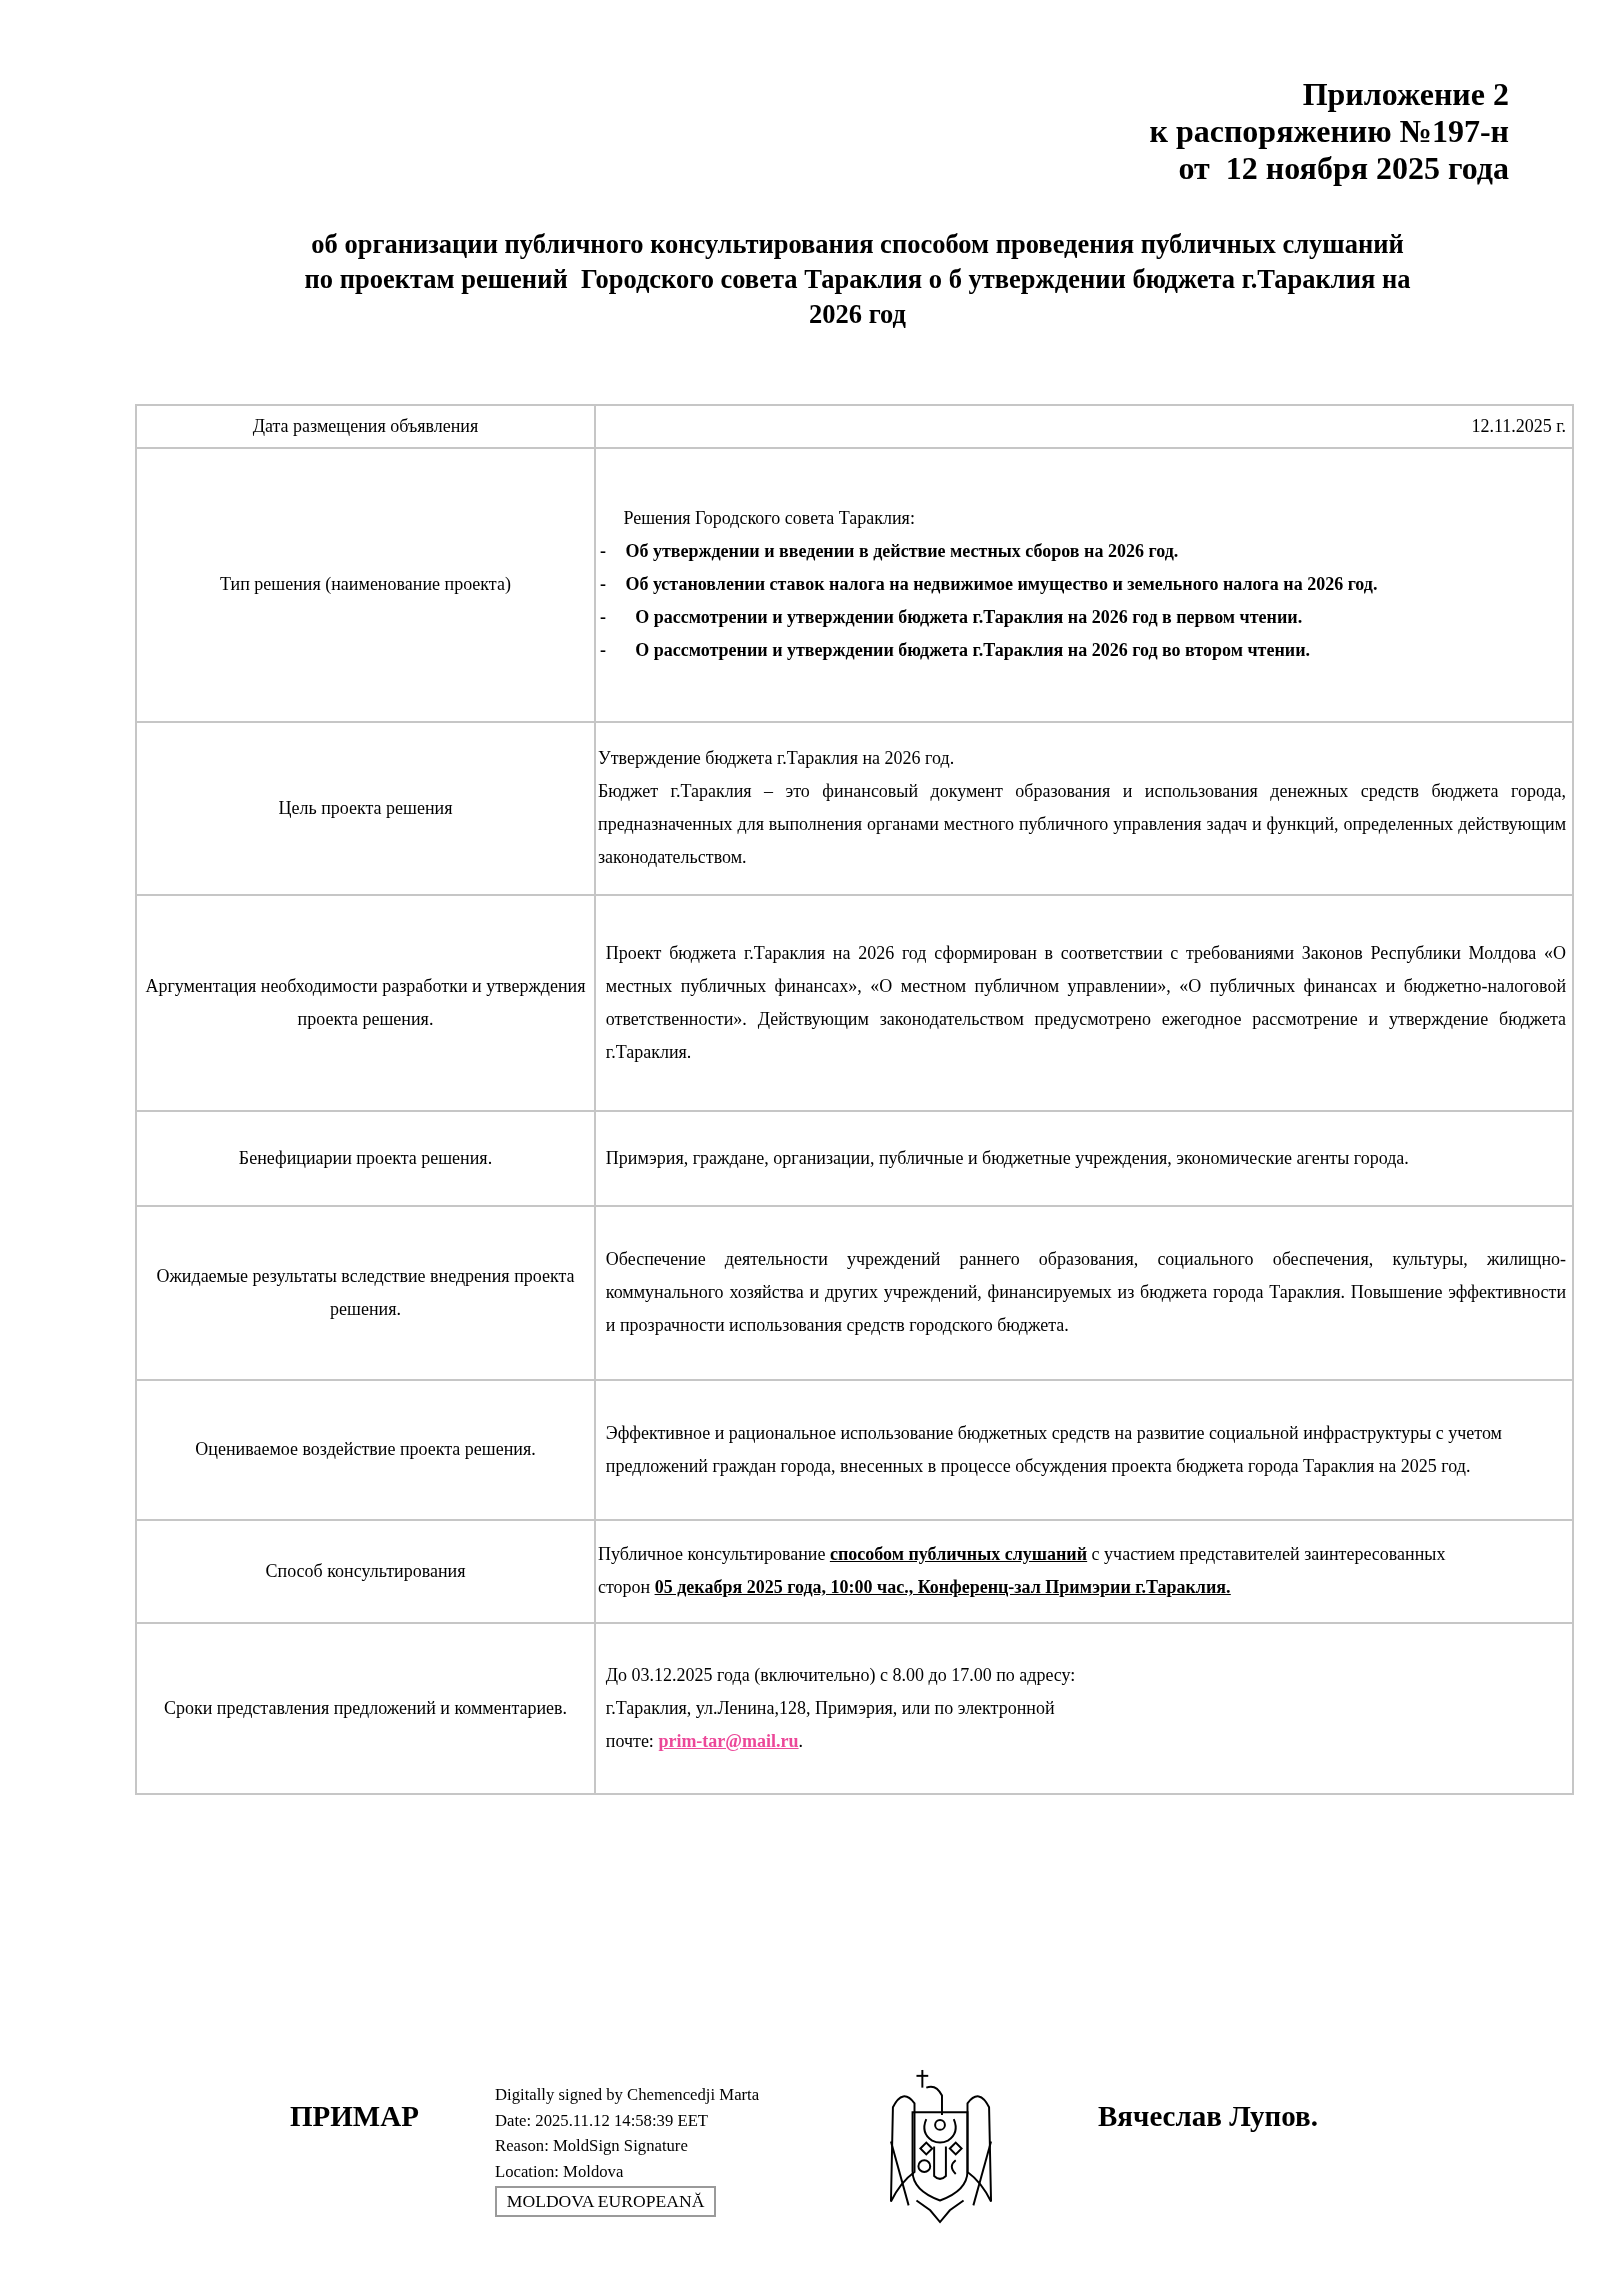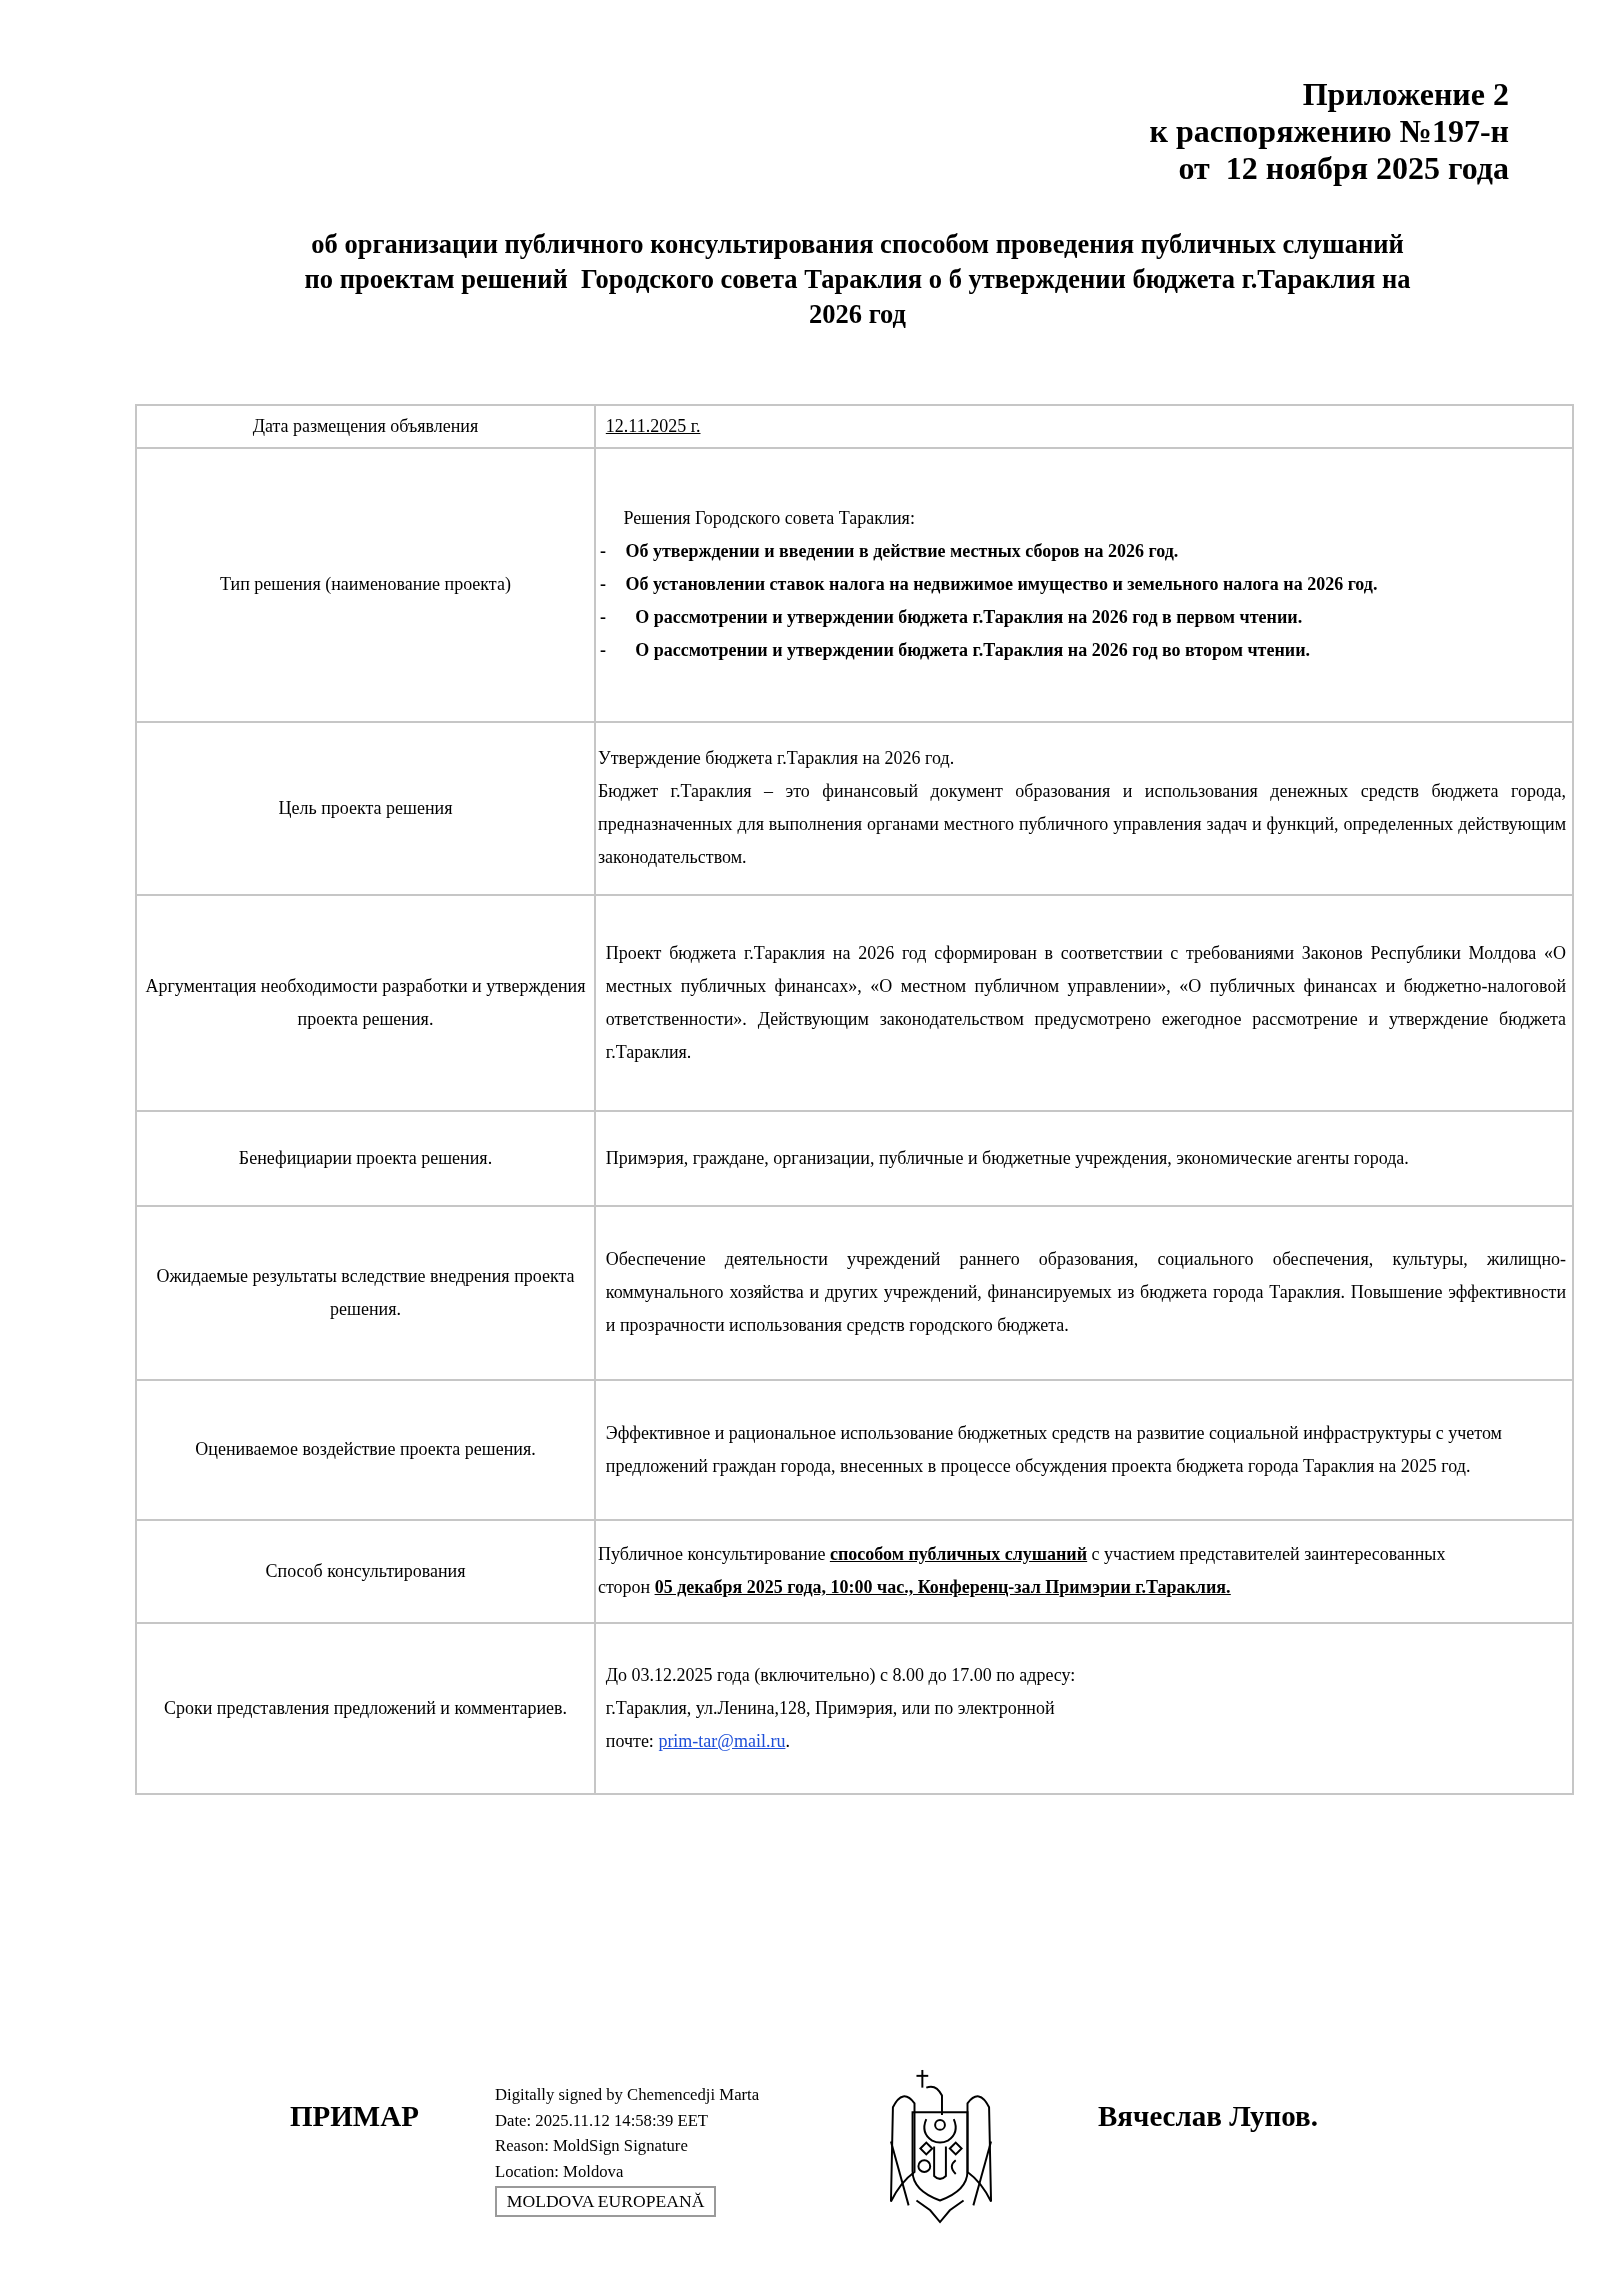--- a/index.html
+++ b/index.html
@@ -4,28 +4,28 @@
 <style>
   html, body { margin: 0; padding: 0; background: #ffffff; }
   body { width: 1621px; height: 2293px; position: relative; font-family: "Liberation Serif", "DejaVu Serif", serif; color: #000; overflow: hidden; }
   .annex { position: absolute; right: 112px; top: 76px; text-align: right; font-weight: bold; font-size: 32px; line-height: 37px; }
   .heading { position: absolute; left: 196px; width: 1323px; top: 227px; text-align: center; font-weight: bold; font-size: 26.5px; line-height: 35px; }
   table.main { position: absolute; left: 135px; top: 404px; width: 1439px; border-collapse: separate; border-spacing: 0; border-top: 2.9px solid #c6c6c6; border-left: 2.9px solid #c6c6c6; border-right: 2.9px solid #c6c6c6; border-bottom: 2.9px solid #c6c6c6; }
   table.main td { border-bottom: 2.9px solid #c6c6c6; font-size: 18px; line-height: 33px; vertical-align: middle; padding: 0; }
   table.main tr:last-child td { border-bottom: none; }
   td.lbl { width: 453px; text-align: center; border-right: 2.9px solid #c6c6c6; padding: 0 2px !important; }
   td.val { padding: 3.9px 5.9px 3.9px 9.8px !important; text-align: justify; }
-  td.val.center { text-align: left; text-decoration: underline; }
+  td.val.center { text-align: right; }
   td.val.top { vertical-align: top; }
   .indent { padding-left: 27.4px !important; padding-right: 49px !important; }
   .bullet { font-weight: bold; display: flex; }
   .bullet .dash { width: 25.5px; flex: 0 0 25.5px; }
   .bullet .txt { flex: 1; text-align: justify; }
   u b, b u { text-decoration: underline; }
-  a.mail { color: #1d4ed8; font-weight: normal; text-decoration: underline; }
+  a.mail { color: #ec4899; font-weight: bold; text-decoration: underline; }
   .footer-mayor { position: absolute; left: 290px; top: 2100px; font-size: 29px; font-weight: bold; }
   .sig { position: absolute; left: 495px; top: 2082px; font-size: 16.7px; line-height: 25.5px; }
   .sig-box { display: inline-block; border: 2px solid #9a9a9a; padding: 0 9.8px; margin-top: 2px; font-size: 17.6px; line-height: 27.4px; }
   .emblem { position: absolute; left: 887px; top: 2068px; width: 108px; height: 157px; }
   .name { position: absolute; left: 1098px; top: 2100px; font-size: 29px; font-weight: bold; }
 </style>
 </head>
 <body>
 
 <div class="annex">

